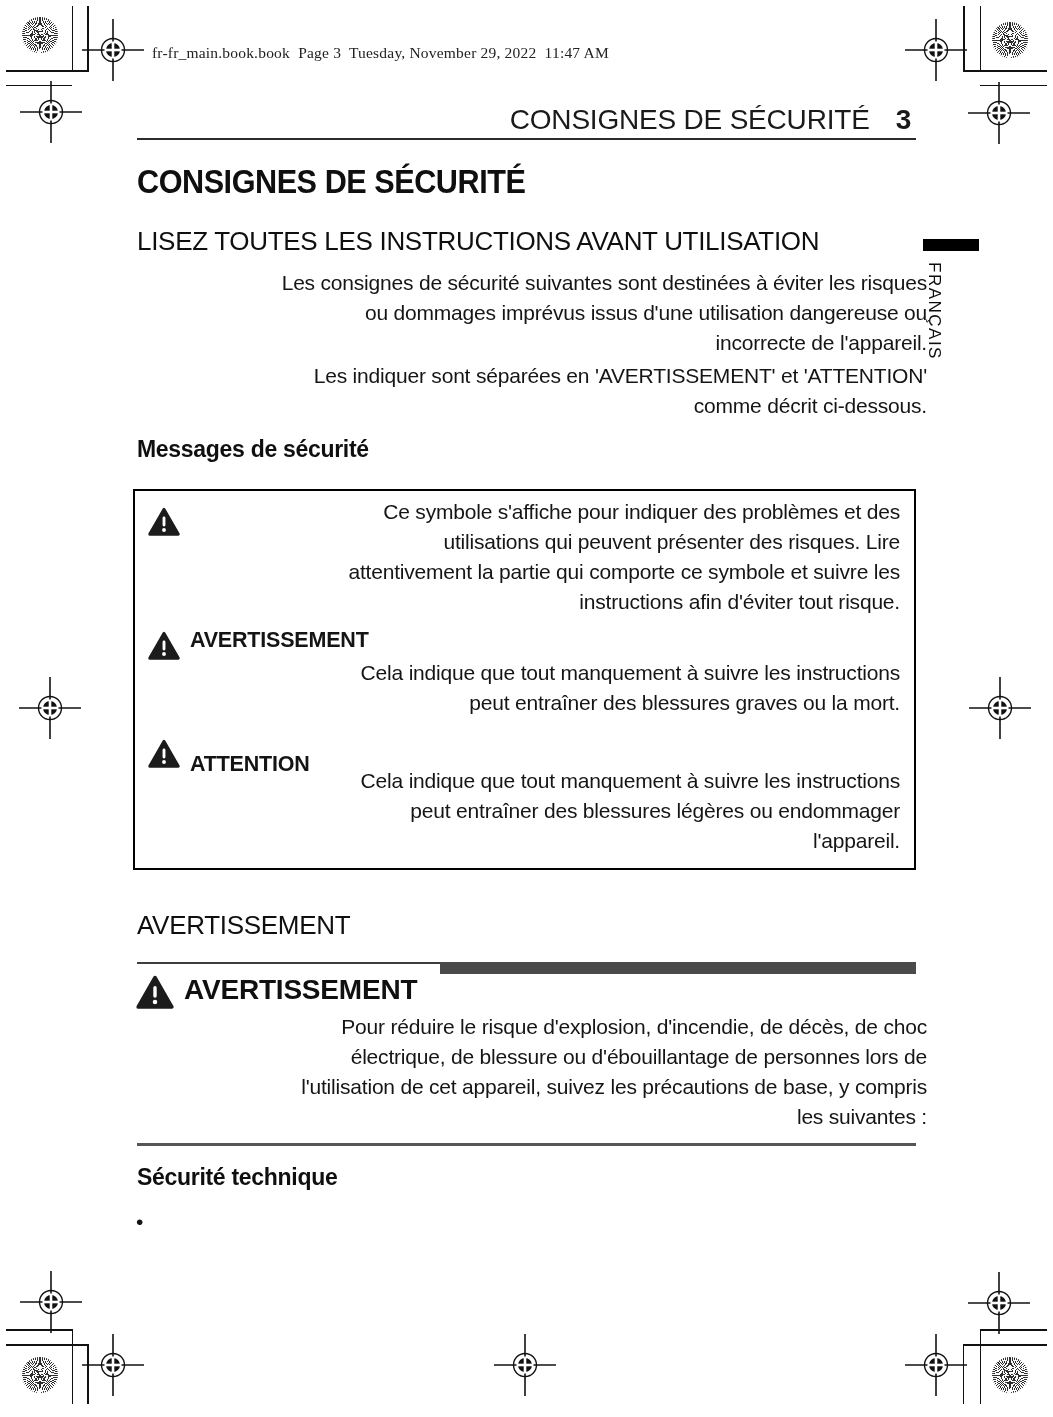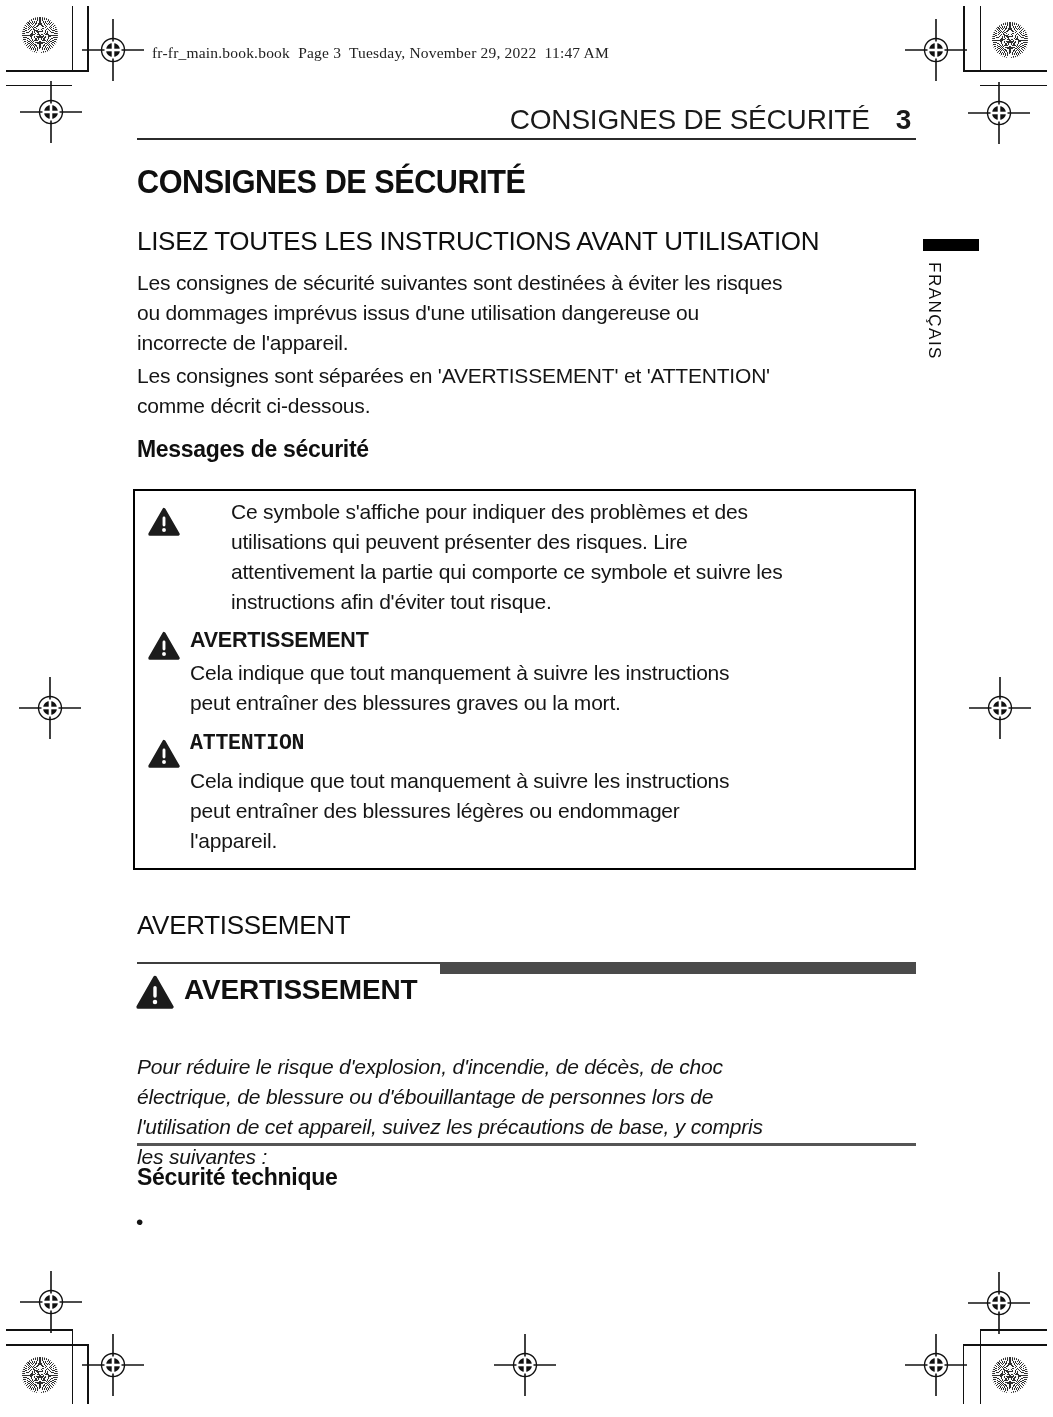--- a/index.html
+++ b/index.html
@@ -1,19 +1,19 @@
 <!DOCTYPE html>
 <html><head>
 <meta charset="utf-8">
 <style>
   html,body{margin:0;padding:0;background:#fff;}
   .page{position:relative;width:1053px;height:1417px;background:#ffffff;overflow:hidden;
         font-family:"Liberation Sans","DejaVu Sans",sans-serif;color:#141414;}
   .abs{position:absolute;}
-  .lines{white-space:pre-line;}
+  .lines{white-space:pre-line;text-align:right;}
   .slug{font-family:"Liberation Serif","DejaVu Serif",serif;font-size:15.5px;color:#222;white-space:pre;letter-spacing:.2px;text-align:center;}
   .runhead{font-size:28px;color:#1a1a1a;letter-spacing:-.2px;}
   .runhead .pg{font-weight:bold;margin-left:26px;}
   .rule{background:#2b2b2b;}
   .h1{font-size:34px;font-weight:bold;letter-spacing:-.5px;transform:scaleX(.9);transform-origin:0 50%;white-space:nowrap;color:#0f0f0f;}
   .h2{font-size:26px;font-weight:normal;letter-spacing:-.3px;white-space:nowrap;color:#0f0f0f;}
   .h3{font-size:23px;font-weight:bold;letter-spacing:-.3px;white-space:nowrap;color:#0f0f0f;}
   .body{font-size:21px;line-height:30px;letter-spacing:-.2px;color:#151515;}
   .msgbox{border:2px solid #000;}
   .boxtitle{font-size:21.5px;font-weight:bold;letter-spacing:-.2px;white-space:nowrap;}
@@ -120,61 +120,61 @@
   <div class="abs langtab" style="left:923px;top:239px;width:56px;height:12px;"></div>
   <div class="abs langtext" style="left:924px;top:262px;">FRANÇAIS</div>
 
   <div class="abs h1" style="left:137px;top:162px;">CONSIGNES DE SÉCURITÉ</div>
 
   <div class="abs h2" style="left:137px;top:226px;">LISEZ TOUTES LES INSTRUCTIONS AVANT UTILISATION</div>
 
   <div class="abs body lines" style="left:137px;top:268px;width:790px;">Les consignes de sécurité suivantes sont destinées à éviter les risques
 ou dommages imprévus issus d'une utilisation dangereuse ou
 incorrecte de l'appareil.</div>
-  <div class="abs body lines" style="left:137px;top:361px;width:790px;">Les consignes sont séparées en 'AVERTISSEMENT' et 'ATTENTION'
+  <div class="abs body lines" style="left:137px;top:361px;width:790px;">Les indiquer sont séparées en 'AVERTISSEMENT' et 'ATTENTION'
 comme décrit ci-dessous.</div>
 
   <div class="abs h3" style="left:137px;top:436px;text-align:right;">Messages de sécurité</div>
 
   <div class="abs msgbox" style="left:133px;top:489px;width:779px;height:377px;">
     <svg class="abs tri" width="32" height="30" style="left:13px;top:16px;">
         <use href="#warntri"></use>
       </svg>
-    <div class="abs body lines" style="left:55px;top:6px;width:710px;margin-left:41px;">Ce symbole s'affiche pour indiquer des problèmes et des
+    <div class="abs body lines" style="left:55px;top:6px;width:710px;">Ce symbole s'affiche pour indiquer des problèmes et des
 utilisations qui peuvent présenter des risques. Lire
 attentivement la partie qui comporte ce symbole et suivre les
 instructions afin d'éviter tout risque.</div>
 
     <svg class="abs tri" width="32" height="30" style="left:13px;top:140px;">
         <use href="#warntri"></use>
       </svg>
     <div class="abs boxtitle" style="left:55px;top:137px;">AVERTISSEMENT</div>
     <div class="abs body lines" style="left:55px;top:167px;width:710px;">Cela indique que tout manquement à suivre les instructions
 peut entraîner des blessures graves ou la mort.</div>
 
     <svg class="abs tri" width="32" height="30" style="left:13px;top:248px;">
         <use href="#warntri"></use>
       </svg>
-    <div class="abs boxtitle" style="left:55px;top:240px;font-family:Liberation Mono, monospace;">ATTENTION</div>
+    <div class="abs boxtitle" style="left:55px;top:261px;">ATTENTION</div>
     <div class="abs body lines" style="left:55px;top:275px;width:710px;">Cela indique que tout manquement à suivre les instructions
 peut entraîner des blessures légères ou endommager
 l'appareil.</div>
   </div>
 
   <div class="abs h2" style="left:137px;top:910px;">AVERTISSEMENT</div>
 
   <div class="abs thinline" style="left:137px;top:962px;width:779px;height:2px;"></div>
   <div class="abs thickbar" style="left: 440px; top: 962px; width: 476px; background: rgb(74, 74, 74);"></div>
 
   <svg class="abs tri" width="38" height="35" style="left:136px;top:975px;">
       <use href="#warntri"></use>
     </svg>
   <div class="abs bannerlabel" style="left:184px;top:974px;">AVERTISSEMENT</div>
 
-  <div class="abs body lines" style="left:137px;top:1052px;width:790px;font-style:italic;">Pour réduire le risque d'explosion, d'incendie, de décès, de choc
+  <div class="abs body lines" style="left:137px;top:1012px;width:790px;">Pour réduire le risque d'explosion, d'incendie, de décès, de choc
 électrique, de blessure ou d'ébouillantage de personnes lors de
 l'utilisation de cet appareil, suivez les précautions de base, y compris
 les suivantes :</div>
 
   <div class="abs" style="left:137px;top:1143px;width:779px;height:2.5px;background:#555;"></div>
 
   <div class="abs h3" style="left:137px;top:1164px;">Sécurité technique</div>
 
   <div class="abs bullet" style="left:136px;top:1206px;">•</div>
 

